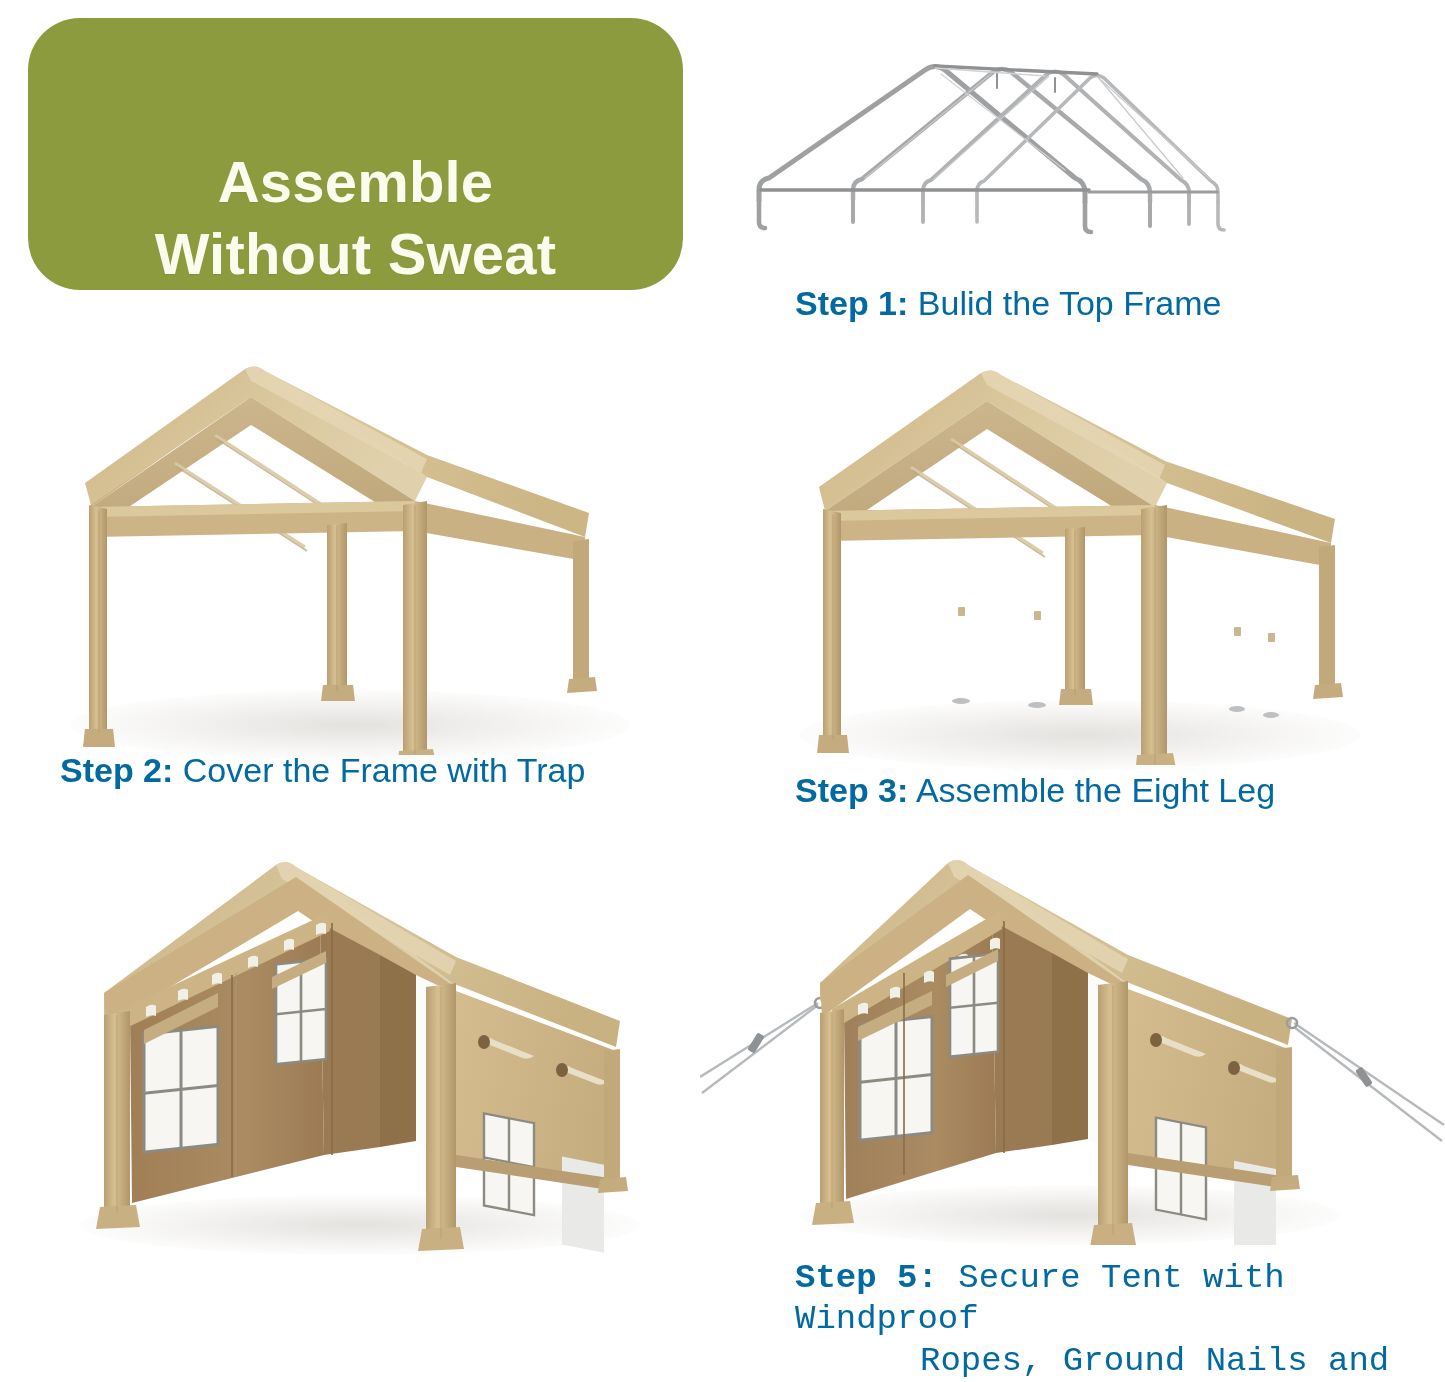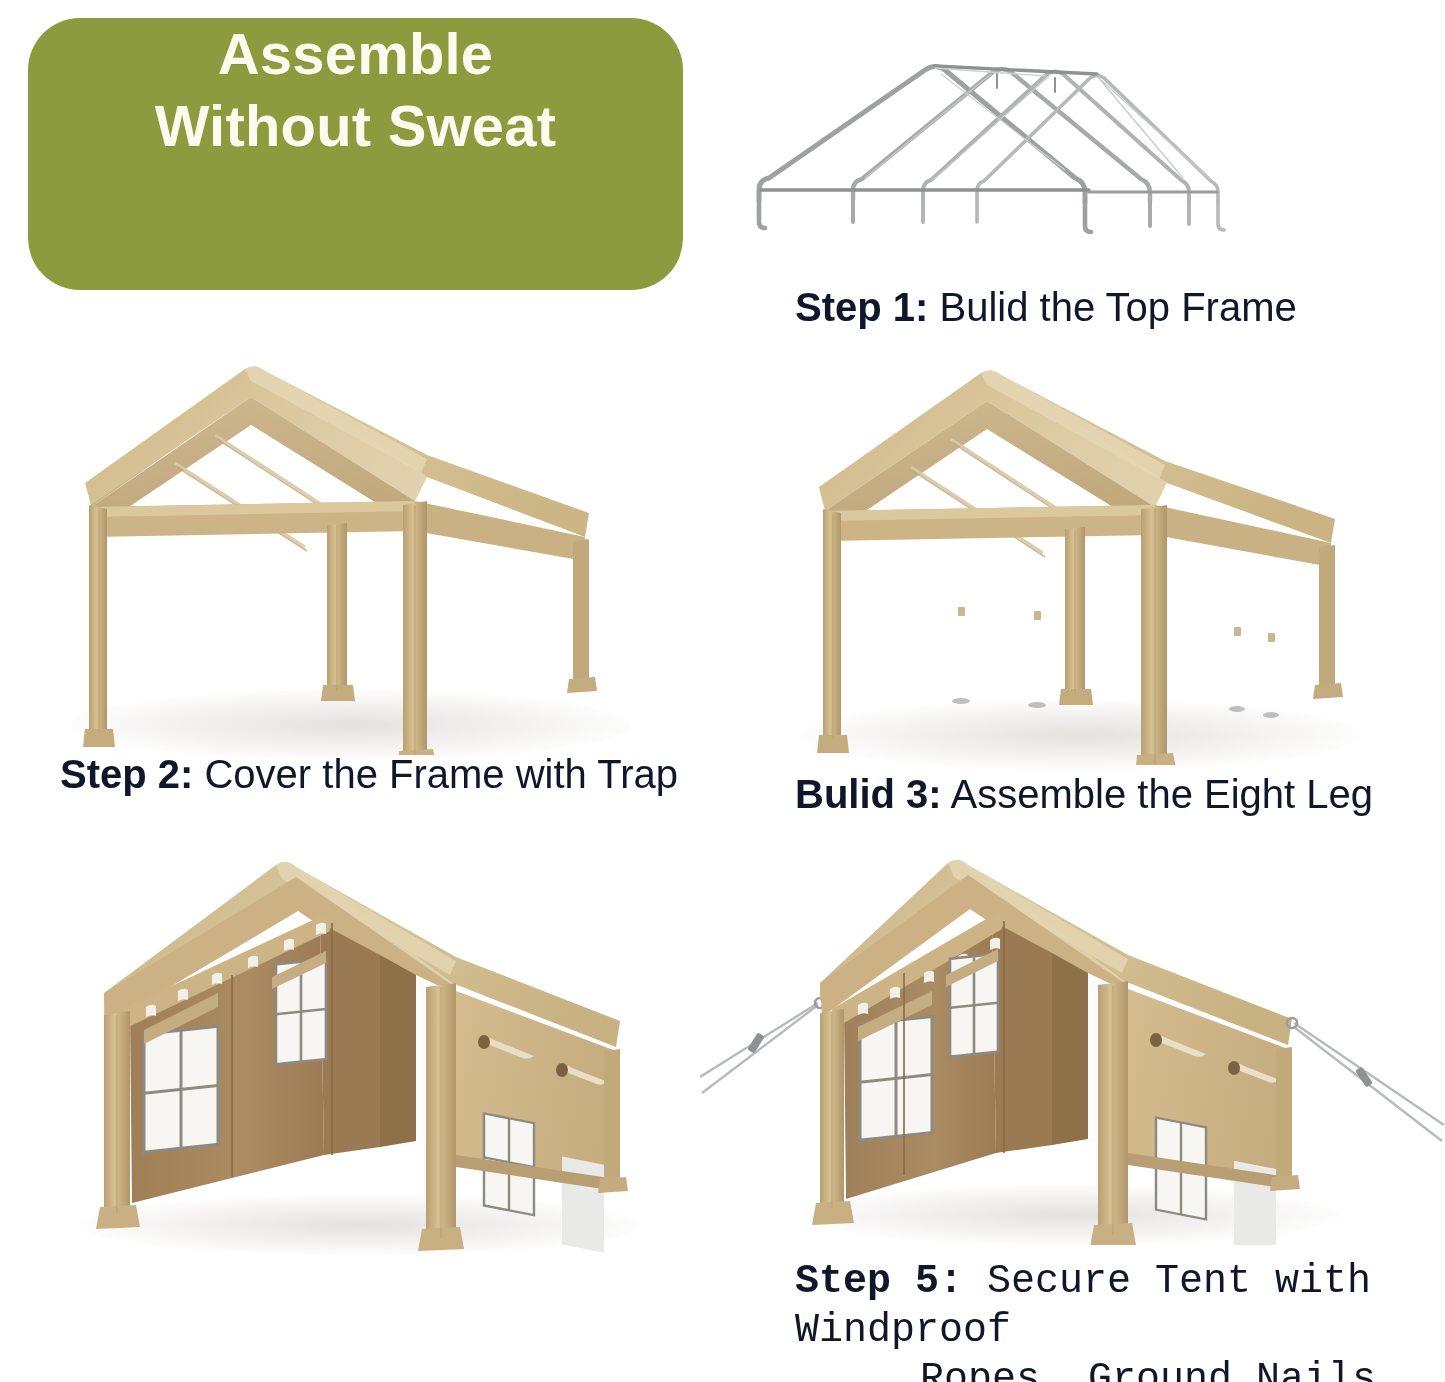--- a/index.html
+++ b/index.html
@@ -10,38 +10,38 @@
     overflow: hidden;
   }
   #page { position: relative; width: 1445px; height: 1382px; background: #fff; }
 
   
   .badge {
     position: absolute; left: 28px; top: 18px;
     width: 655px; height: 272px;
     background: #8c9b3d;
     border-radius: 52px;
-    display: flex; align-items: flex-start; justify-content: center;
+    display: flex; align-items: flex-end; justify-content: center;
     text-align: center;
   }
   .badge-text {
     color: #fbfbee;
     font-weight: bold;
     font-size: 58px;
     line-height: 1.24;
     letter-spacing: 0.2px;
     text-shadow: 0 1px 1px rgba(0,0,0,0.06);
   }
 
   
   .step-label {
     position: absolute;
-    font-size: 40px;
+    font-size: 34px;
     line-height: 1.22;
-    color: #0f172a;
+    color: #0369a1;
     font-family: "Liberation Sans", "DejaVu Sans", sans-serif;
   }
   .step-label .num { font-weight: bold; }
   .step-label .txt { font-weight: normal; }
   .step-label .cont { display: block; text-indent: 125px; }
 
   
   .illus { position: absolute; }
   .illus svg { display: block; }
 
@@ -271,21 +271,21 @@
 
       <g stroke="#ab9167" stroke-width="1" opacity="0.5" fill="none">
         <path d="M58,160 L58,384"></path>
         <path d="M300,174 L300,340"></path>
         <path d="M380,154 L380,410"></path>
       </g>
     </svg>
   </div>
 
   <div class="step-label" style="left:795px; top:770px; width:600px;">
-    <span class="num">Bulid 3:</span>
+    <span class="num">Step 3:</span>
     <span class="txt">Assemble the Eight Leg</span>
   </div>
 
   <div class="ground-shadow" style="left:80px; top:1195px; width:560px; height:60px;"></div>
   <div class="illus" style="left:60px; top:855px; width:620px; height:400px;">
     <svg width="620" height="400" viewBox="0 0 620 400">
       <defs>
         <linearGradient id="roofL4" x1="0" y1="0" x2="1" y2="0.4">
           <stop offset="0%" stop-color="#c9b083"></stop>
             <stop offset="55%" stop-color="#d7c49a"></stop>

